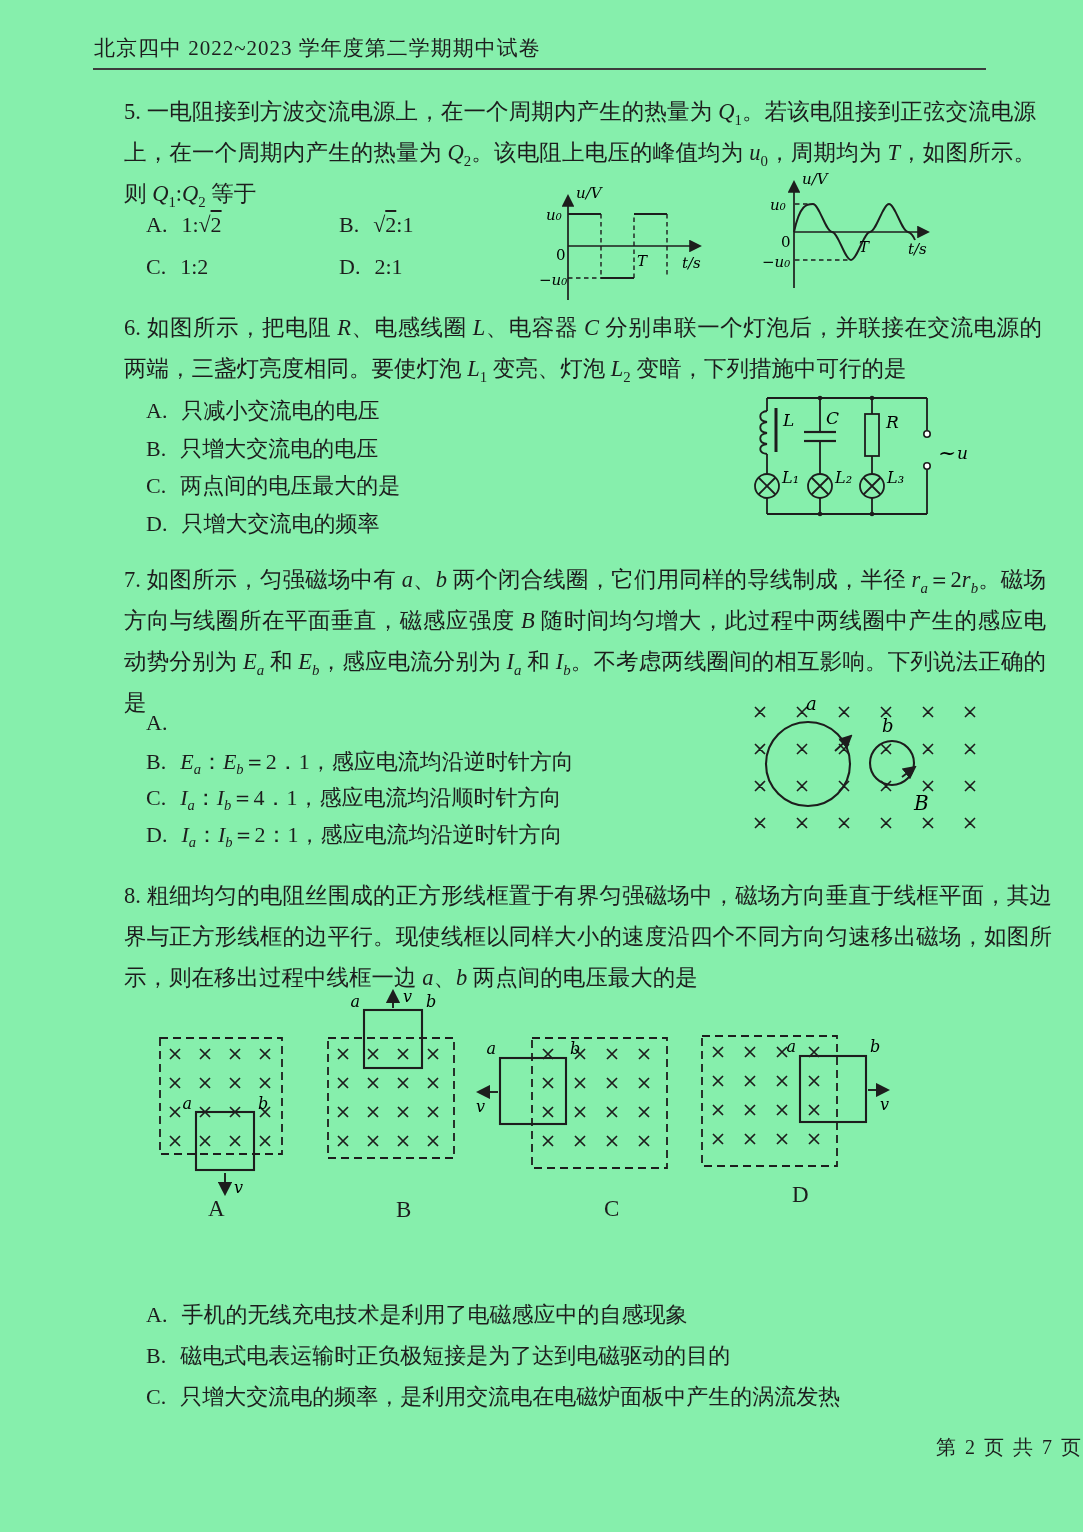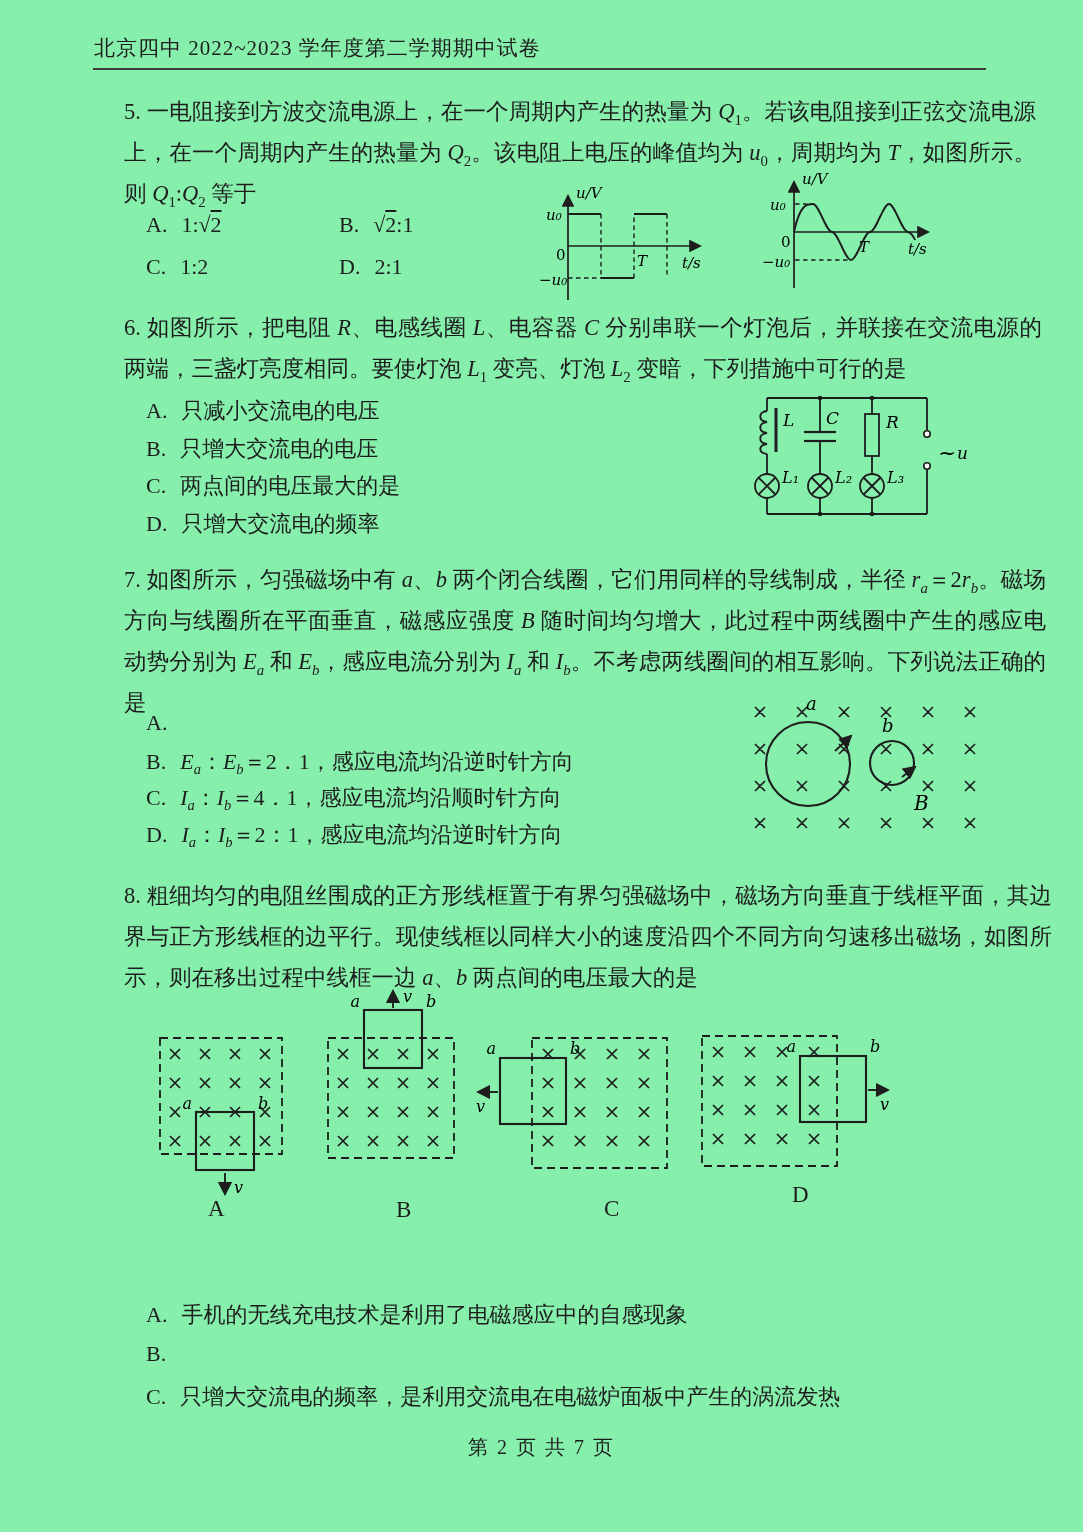--- a/index.html
+++ b/index.html
@@ -9,21 +9,21 @@
   .qtext{font-size:22.5px;line-height:1.82;text-align:justify;margin-left:36px;}
   .opt-grid{display:grid;grid-template-columns:177px 260px;row-gap:14px;font-size:22px;}
   .opt-list .optrow{display:flex;align-items:baseline;font-size:22px;}
   .optrow .opt-label{margin-right:14px;flex:0 0 auto;}
   sub{font-size:0.66em;line-height:0;}
   i{font-style:italic;}
   .ov{text-decoration:overline;}
   .header-title{font-size:21px;letter-spacing:1px;}
   .rule{background:#3c3c3c;height:2px;}
   .panel-letter{font-size:23px;}
-  .footer{width:100%;text-align:center;font-size:20px;letter-spacing:2px;}
+  .footer{width:100%;text-align:right;font-size:20px;letter-spacing:2px;}
   svg{display:block;}
   svg text{font-family:"DejaVu Serif","Liberation Serif",serif;}
   .svg-lbl{font-size:15px;font-style:italic;}
   .svg-lbl-up{font-size:15px;}
 </style>
 </head>
 <body>
 
 <div class="page">
 
@@ -239,20 +239,21 @@
   <div class="abs panel-letter" style="left:792px;top:1182px;">D</div>
 
 
   <div class="abs opt-list" style="left:146px;top:1300px;">
     <div class="optrow" style="height:41px;">
         <span class="opt-label">A.</span>
         <span>手机的无线充电技术是利用了电磁感应中的自感现象</span>
       </div>
     <div class="optrow" style="height:41px;">
         <span class="opt-label">B.</span>
+        <span>磁电式电表运输时正负极短接是为了达到电磁驱动的目的</span>
       </div>
     <div class="optrow" style="height:41px;">
         <span class="opt-label">C.</span>
         <span>只增大交流电的频率，是利用交流电在电磁炉面板中产生的涡流发热</span>
       </div>
   </div>
 
   <div class="abs footer" style="top:1434px;left:0;">第 2 页 共 7 页</div>
 
 </div>

